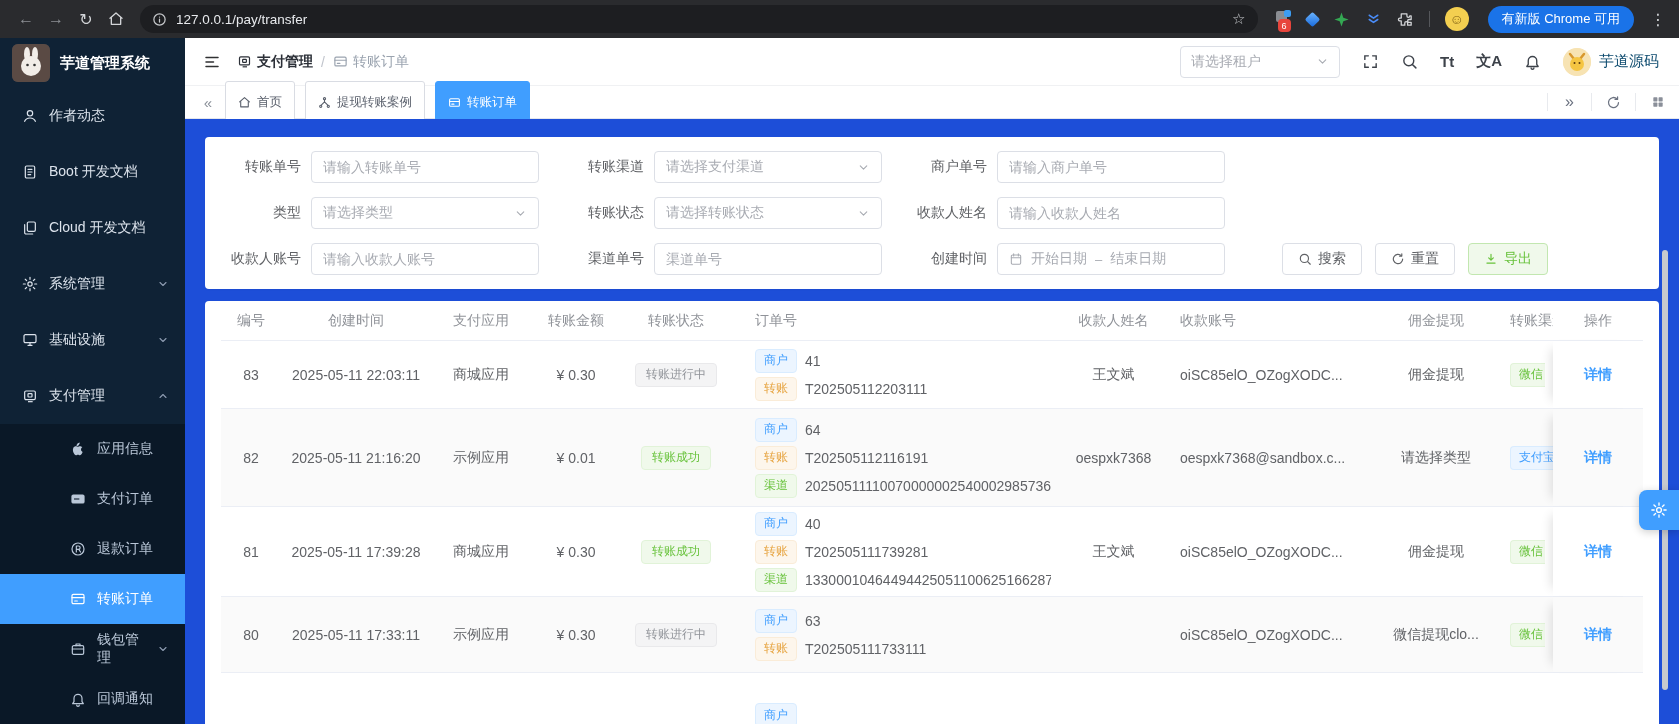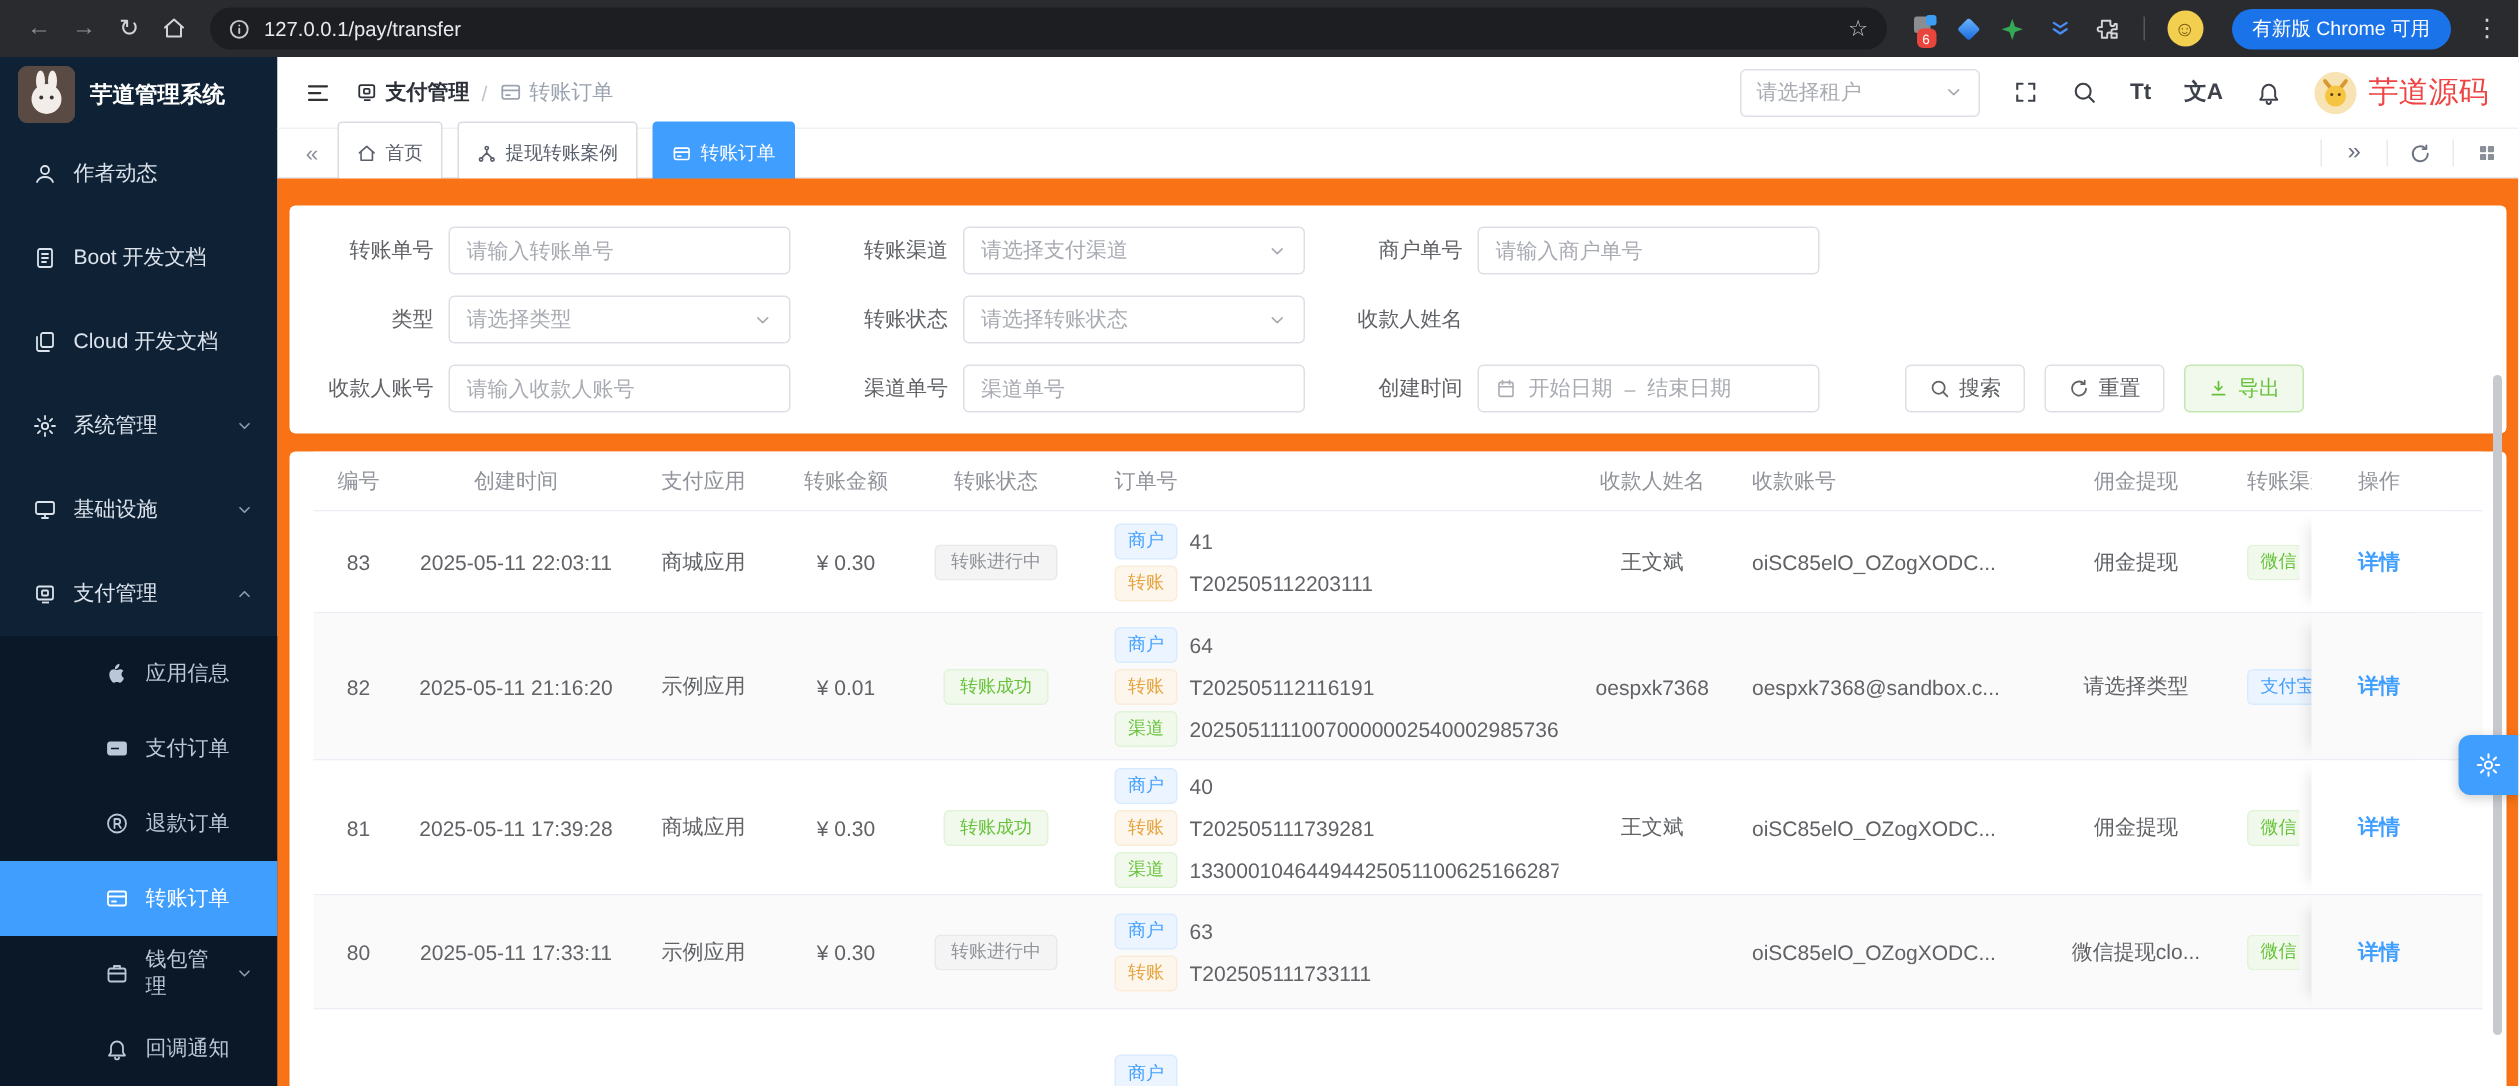--- a/index.html
+++ b/index.html
@@ -56,32 +56,32 @@
   .bc-sep { color:#c0c4cc; }
   .bc-current { color:#9aa3af; }
   .topbar-right { margin-left:auto; display:flex; align-items:center; gap:22px; }
   .tenant-select { width:160px; height:32px; border:1px solid #dcdfe6; border-radius:4px; display:flex; align-items:center;
                    padding:0 10px; gap:6px; }
   .tenant-select .ph { color:#a8abb2; font-size:14px; flex:1; }
   .top-icon { color:#4a4f57; display:flex; align-items:center; justify-content:center; font-size:15px; }
   .txt-icon { font-size:15px; font-weight:600; color:#3d424a; }
   .user-chip { display:flex; align-items:center; gap:8px; }
   .user-avatar { width:28px; height:28px; border-radius:50%; background:#f7e3b3; display:flex; align-items:center; justify-content:center; overflow:hidden; }
-  .user-name { font-size:20px; color:#ef4444; }
+  .user-name { font-size:15px; color:#0c4a6e; }
 
   .tabbar { height:33px; background:#fff; border-bottom:1px solid #e4e7ed; display:flex; align-items:center; padding-left:12px; }
   .tab-chev { color:#8a9099; font-size:15px; width:22px; text-align:center; }
   .tabs { display:flex; align-items:center; gap:10px; margin-left:6px; }
   .tab { height:43px; display:flex; align-items:center; gap:6px; padding:0 12px; border:1px solid #d9dce3; border-radius:3px;
          font-size:12.5px; color:#595f6b; background:#fff; white-space:nowrap; }
   .tab.active { background:#409eff; border-color:#409eff; color:#fff; }
   .tab-tools { margin-left:auto; display:flex; align-items:stretch; }
   .tab-tool { width:44px; display:flex; align-items:center; justify-content:center; border-left:1px solid #e8eaee; color:#6b7280; }
 
-  .content { flex:1; padding:18px 8px; background:#f97316; position:relative; overflow:hidden; }
+  .content { flex:1; padding:18px 20px; background:#1d4ed8; position:relative; overflow:hidden; }
   .card { background:#fff; border-radius:4px; box-shadow:0 1px 2px rgba(0,0,0,.04); }
 
   
   .search-card { padding:14px 16px; }
   .form-row { display:flex; align-items:center; margin-bottom:14px; }
   .form-row:last-child { margin-bottom:0; }
   .fgroup { display:flex; align-items:center; margin-right:25px; }
   .flabel { width:90px; text-align:right; font-size:14px; color:#606266; padding-right:10px; white-space:nowrap; }
   .fctrl { width:228px; height:32px; border:1px solid #dcdfe6; border-radius:4px; background:#fff;
            display:flex; align-items:center; padding:0 11px; gap:6px; }
@@ -493,20 +493,23 @@
                 <span class="ph">请选择转账状态</span>
                 <span class="chev">
                     <svg class="si" width="13" height="13" viewBox="0 0 24 24" fill="none" stroke="#a8abb2" stroke-width="2" stroke-linecap="round" stroke-linejoin="round">
                       <path d="M6 9l6 6 6-6"></path>
                     </svg>
                   </span>
               </div>
             </div>
             <div class="fgroup">
               <span class="flabel">收款人姓名</span>
+              <div class="fctrl">
+                  <input placeholder="请输入收款人姓名" style="">
+                </div>
             </div>
           </div>
 
           <div class="form-row">
             <div class="fgroup">
               <span class="flabel">收款人账号</span>
               <div class="fctrl">
                   <input placeholder="请输入收款人账号" style="">
                 </div>
             </div>

